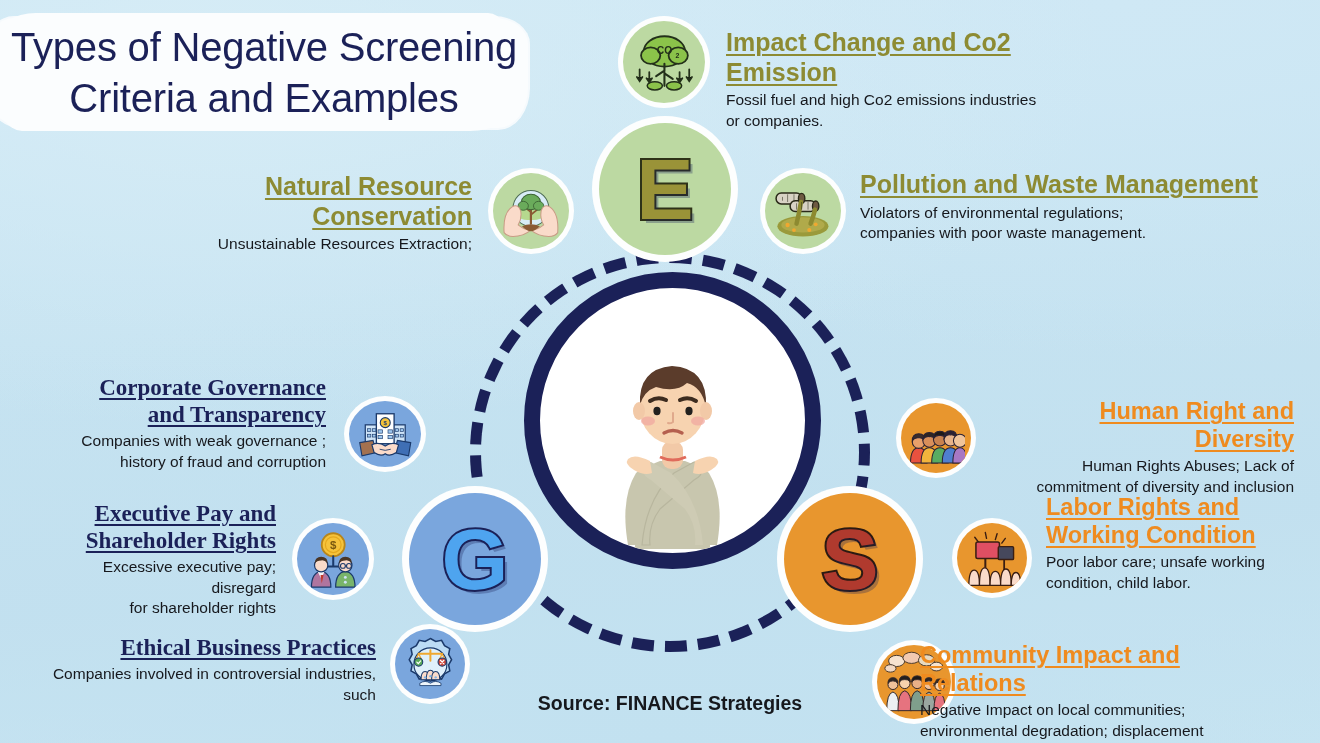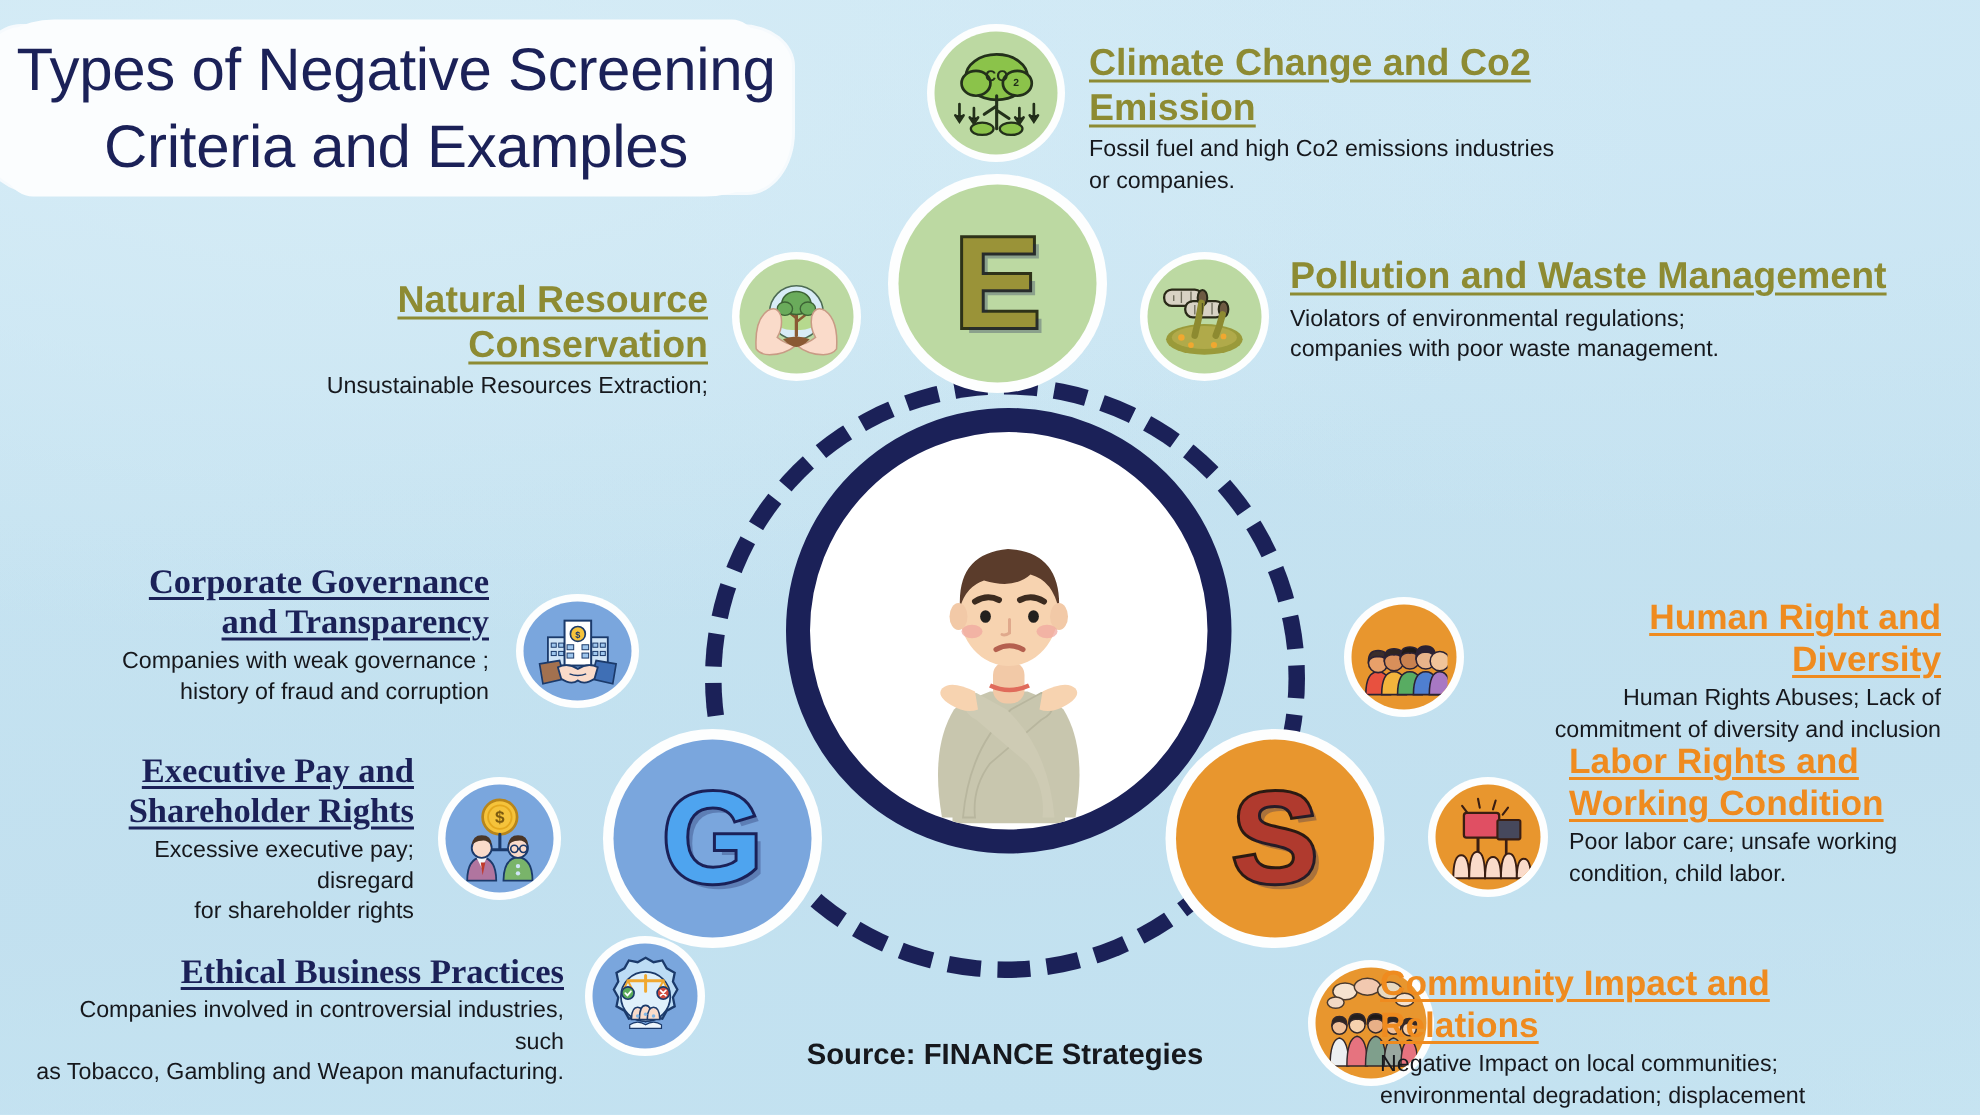--- a/index.html
+++ b/index.html
@@ -111,21 +111,21 @@
   }
   .desc{
     font-size:15.5px;line-height:1.33;color:#16181d;margin-top:3px;
   }
   .env .head{color:#8d8b33;font-size:25px;}
   .gov .head{color:#1b2158;font-size:23px;font-family:Liberation Serif, serif;}
   .soc .head{color:#ef8b1f;font-size:23.5px;}
   .ta-l{text-align:left;}
   .ta-r{text-align:right;}
   #b-climate{left:726px;top:28px;width:400px;}
-  #b-natural{left:120px;top:172px;width:352px;margin-top:14px;}
+  #b-natural{left:120px;top:172px;width:352px;}
   #b-pollution{left:860px;top:170px;width:400px;}
   #b-governance{left:60px;top:374px;width:266px;}
   #b-exec{left:34px;top:500px;width:242px;}
   #b-ethical{left:18px;top:634px;width:358px;}
   #b-human{left:994px;top:398px;width:300px;text-align:right;}
   #b-labor{left:1046px;top:494px;width:248px;}
   #b-community{left:920px;top:642px;width:336px;}
   #source{
     position:absolute;left:480px;top:692px;width:380px;text-align:center;
     font-size:19.5px;font-weight:700;color:#16181d;
@@ -406,21 +406,21 @@
             <path d="M66 52 q0-9 8-9 q8 0 8 9 q-4-4-8-4 q-5 0-8 4z" fill="#2e2622"></path>
           <path d="M82 96 q0-26 9-28 q9 2 9 28 z" fill="#e6737f"></path>
           <circle cx="91" cy="56" r="7.5" fill="#f7d2ae"></circle>
             <path d="M83 54 q0-9 8-9 q8 0 8 9 q-4-4-8-4 q-5 0-8 4z" fill="#3a2a20"></path>
         </g>
       </svg>
     </div>
   </div>
 
   <div class="block env ta-l" id="b-climate">
-    <div class="head">Climate Change and Co2 Emission</div>
+    <div class="head">Impact Change and Co2 Emission</div>
     <div class="desc">
       <div>Fossil fuel and high Co2 emissions industries</div>
       <div>or companies.</div>
     </div>
   </div>
 
   <div class="block env ta-r" id="b-natural">
     <div class="head">Natural Resource Conservation</div>
     <div class="desc">
       <div>Unsustainable  Resources Extraction;</div>
@@ -454,21 +454,20 @@
     <div class="desc">
       <div>Excessive executive pay; disregard</div>
       <div>for shareholder rights</div>
     </div>
   </div>
 
   <div class="block gov ta-r" id="b-ethical">
     <div class="head">Ethical Business Practices</div>
     <div class="desc">
       <div>Companies involved in controversial industries, such</div>
-      <div>as Tobacco, Gambling and Weapon manufacturing.</div>
     </div>
   </div>
 
   <div class="block soc ta-l" id="b-human">
     <div class="head">Human Right and Diversity</div>
     <div class="desc">
       <div>Human Rights Abuses; Lack of</div>
       <div>commitment of diversity and inclusion</div>
     </div>
   </div>

